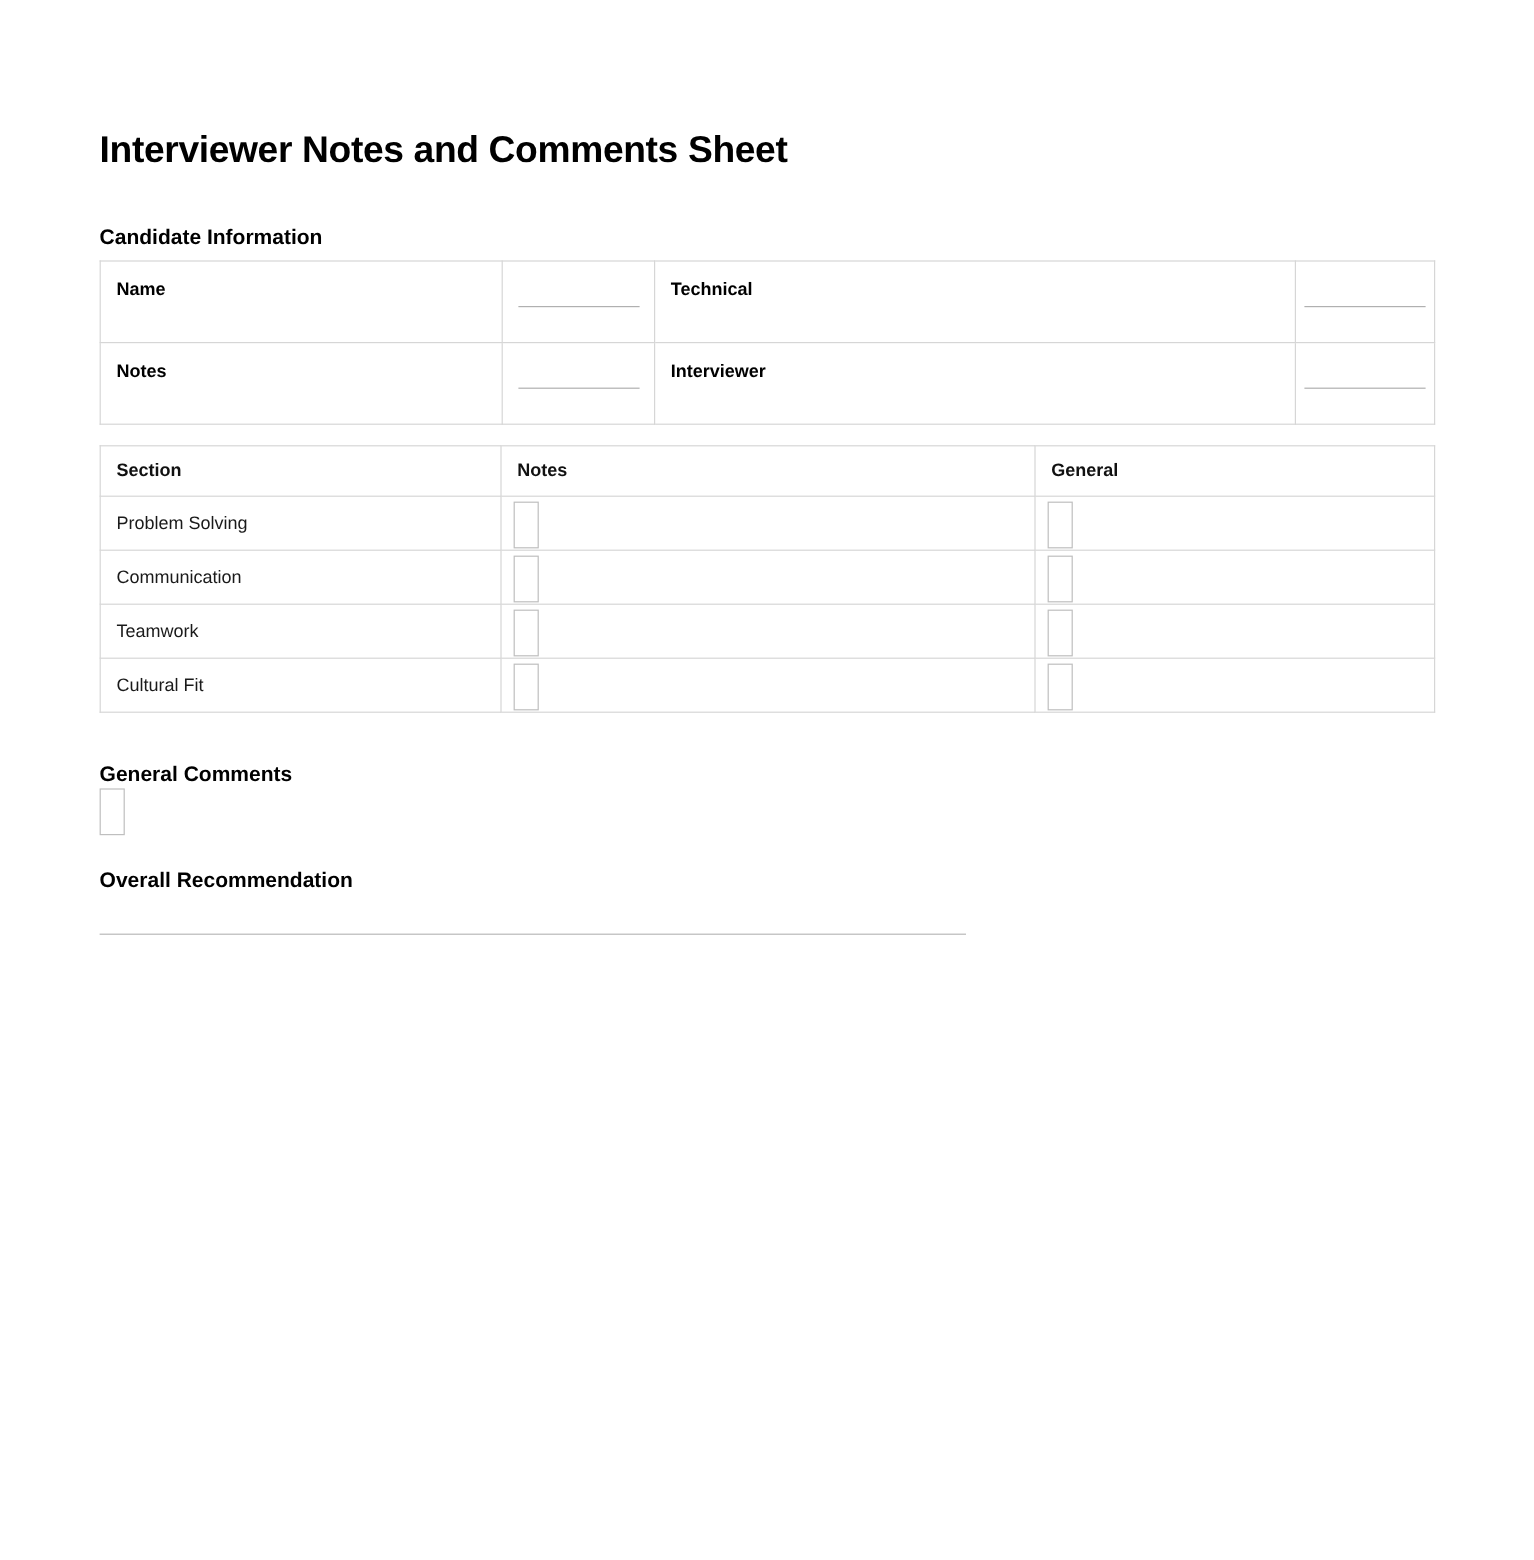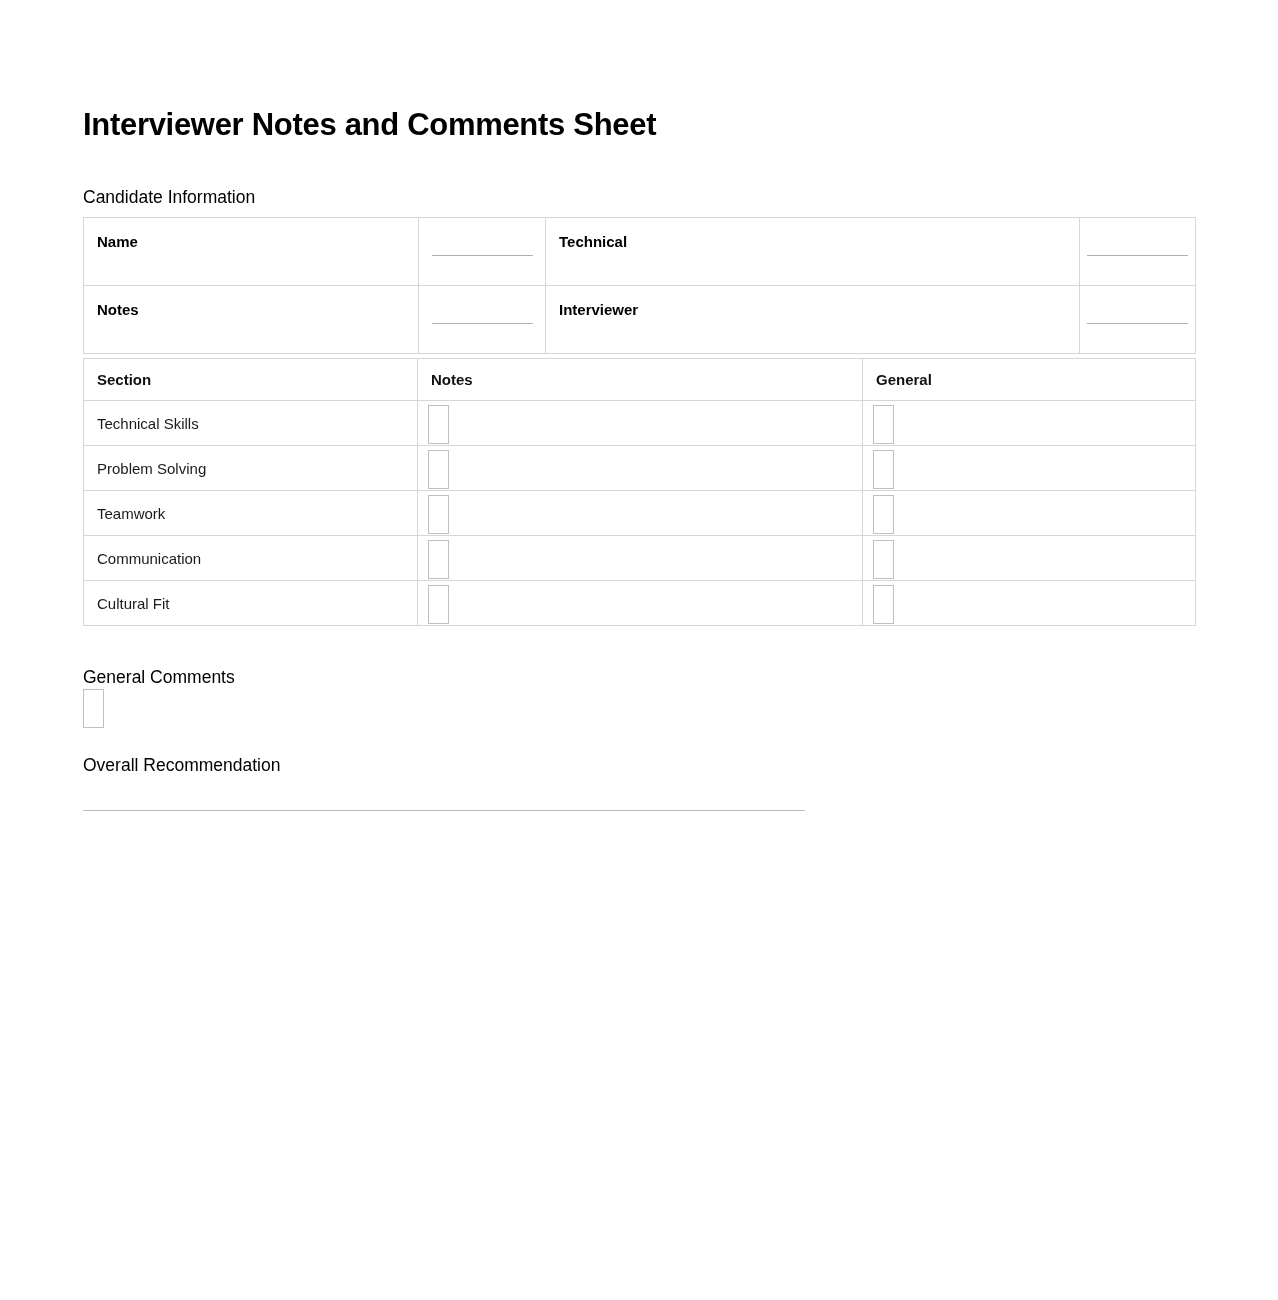--- a/index.html
+++ b/index.html
@@ -23,34 +23,34 @@
     font-size: 31px;
     line-height: 42px;
     font-weight: 700;
     color: #000000;
     letter-spacing: -0.3px;
   }
   h2.section-heading {
     margin: 40px 0 0 0;
     font-size: 17.5px;
     line-height: 23px;
-    font-weight: 400;
+    font-weight: 700;
     color: #000000;
   }
   h2.mt-39 { margin-top: 39px; }
   h2.mt-38 { }
   h2.mt-26 { margin-top: 26px; }
 
   table {
     border-collapse: collapse;
     table-layout: fixed;
     width: 1112px;
   }
   table.candidate { margin-top: 8px; }
-  table.sections  { margin-top: 4px; }
+  table.sections  { margin-top: 17px; }
   td, th { border: 1px solid #d6d6d6; background: #ffffff; }
 
   
   table.candidate td { height: 68px; vertical-align: top; }
   td.cand-label {
     padding: 15px 13px 0 13px;
     font-size: 15px;
     font-weight: 700;
     color: #000000;
   }
@@ -146,48 +146,39 @@
       </colgroup>
       <thead>
         <tr>
           <th>Section</th>
           <th>Notes</th>
           <th>General</th>
         </tr>
       </thead>
       <tbody>
         <tr>
-          <td class="sec-name">Technical Skills</td>
-          <td class="box-cell">
-            <div class="mini-box"></div>
-          </td>
-          <td class="box-cell">
-            <div class="mini-box"></div>
-          </td>
-        </tr>
-        <tr>
           <td class="sec-name">Problem Solving</td>
           <td class="box-cell">
             <div class="mini-box"></div>
           </td>
           <td class="box-cell">
             <div class="mini-box"></div>
           </td>
         </tr>
         <tr>
+          <td class="sec-name">Communication</td>
+          <td class="box-cell">
+            <div class="mini-box"></div>
+          </td>
+          <td class="box-cell">
+            <div class="mini-box"></div>
+          </td>
+        </tr>
+        <tr>
           <td class="sec-name">Teamwork</td>
-          <td class="box-cell">
-            <div class="mini-box"></div>
-          </td>
-          <td class="box-cell">
-            <div class="mini-box"></div>
-          </td>
-        </tr>
-        <tr>
-          <td class="sec-name">Communication</td>
           <td class="box-cell">
             <div class="mini-box"></div>
           </td>
           <td class="box-cell">
             <div class="mini-box"></div>
           </td>
         </tr>
         <tr>
           <td class="sec-name">Cultural Fit</td>
           <td class="box-cell">

